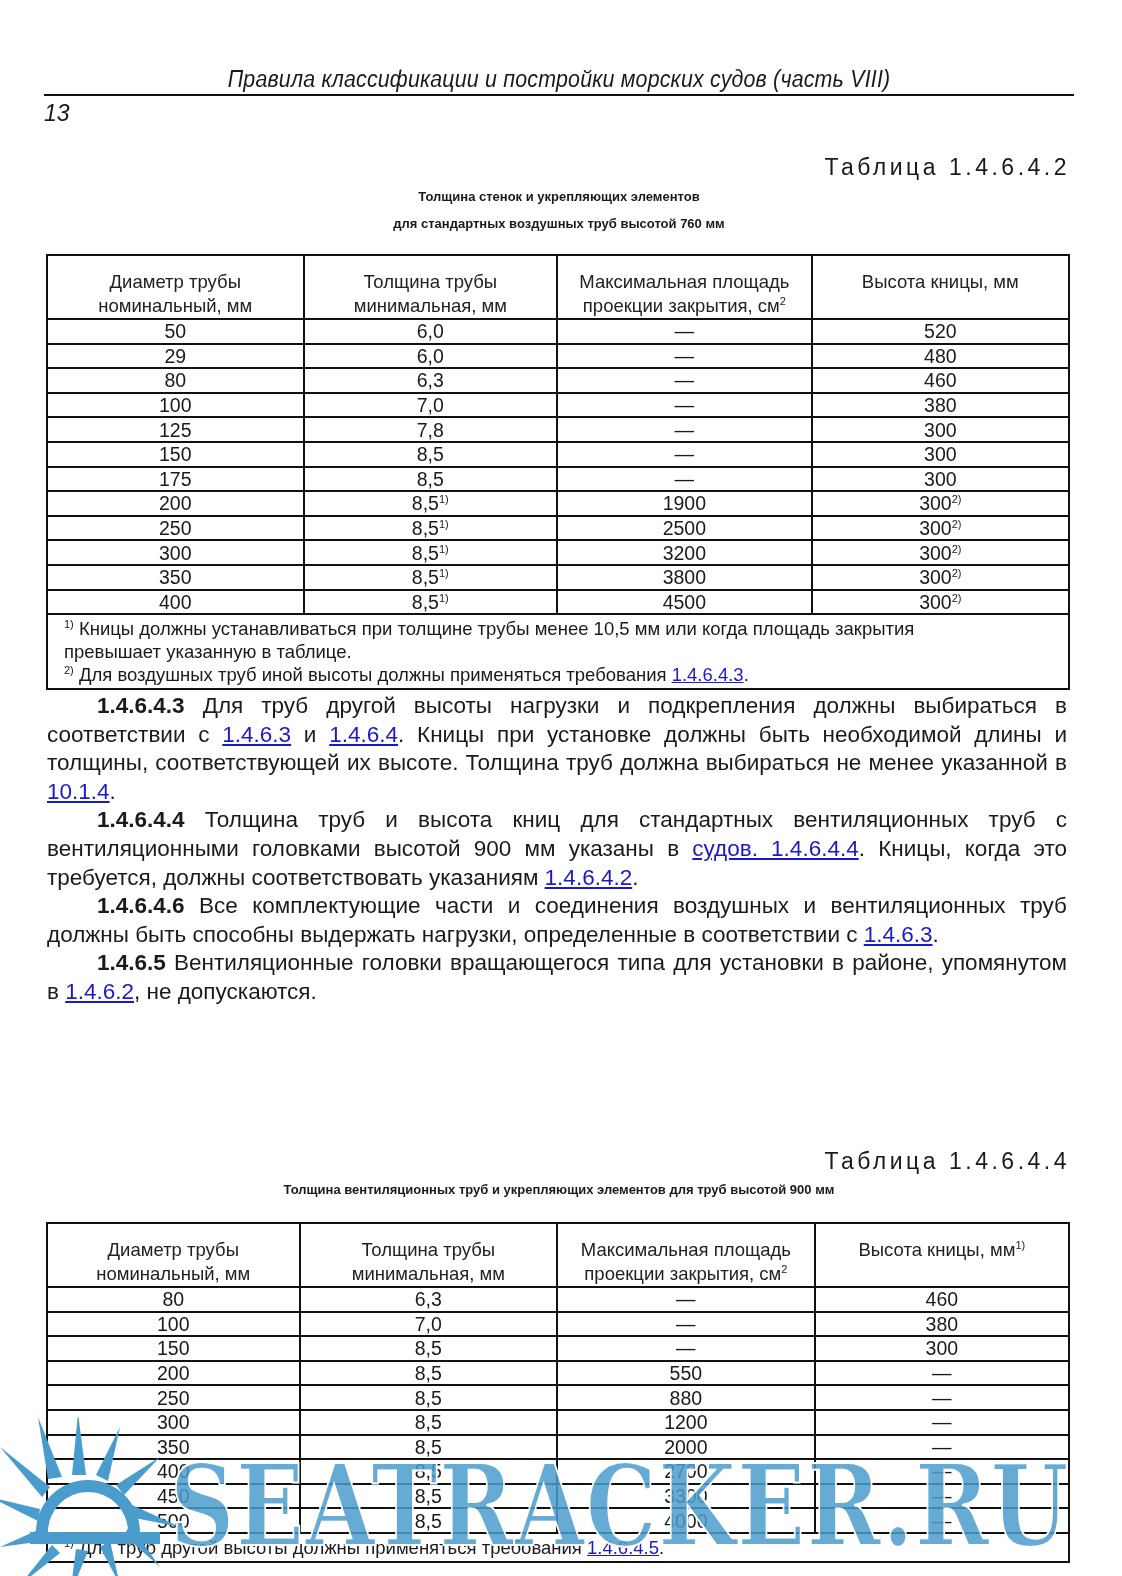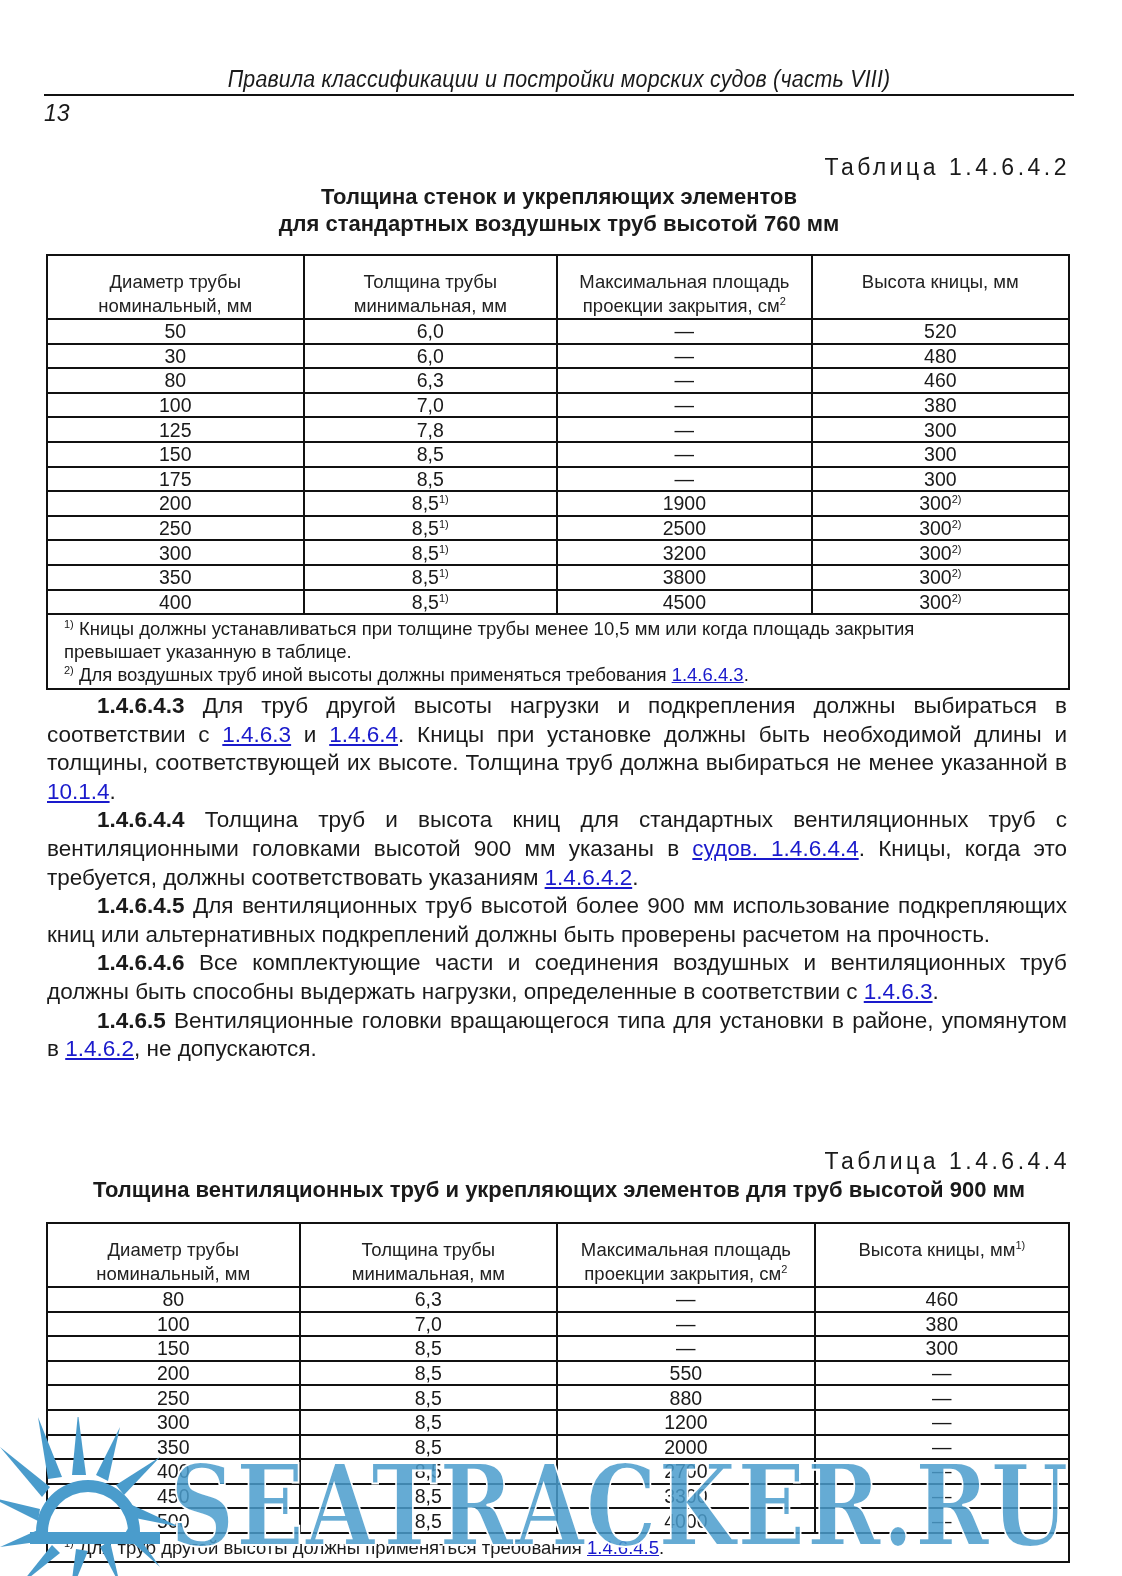--- a/index.html
+++ b/index.html
@@ -6,21 +6,21 @@
   body { width:1122px; height:1576px; position:relative; overflow:hidden;
          font-family:"Liberation Sans", "DejaVu Sans", sans-serif; color:#1a1a1a; }
   .page { position:absolute; left:0; top:12px; width:1122px; height:1576px;text-decoration:underline; }
 
   .running-header { position:absolute; left:44px; top:54px; width:1030px; text-align:center;
     font-style:italic; font-size:23px; letter-spacing:0.2px; transform:scaleX(0.93); transform-origin:center; }
   .header-rule { position:absolute; left:44px; top:82px; width:1030px; height:0; border-top:2px solid #111; }
   .page-number { position:absolute; left:44px; top:88px; width:1030px; font-style:italic; font-size:23px; }
 
   .table-label { position:absolute; right:52px; font-size:23px; letter-spacing:3.5px; }
-  .table-title { position:absolute; left:44px; width:1030px; text-align:center; font-weight:bold; font-size:22px; line-height:27px; }
+  .table-title { position:absolute; left:44px; width:1030px; text-align:center; font-weight:bold; font-size:13px; line-height:27px; }
 
   table.data { position:absolute; left:46px; width:1024px; border-collapse:collapse; font-size:19.5px; }
   table.data td, table.data th { border:2px solid #111; text-align:center; padding:0; font-weight:normal; }
   table.data th { font-size:18.5px; line-height:24px; vertical-align:top; padding-top:14px; color:#222; }
   table.data td { height:22.6px; line-height:22px; }
   table.data sup { font-size:11px; vertical-align:7px; line-height:0; }
   table.data td.note { text-align:left; padding:2px 8px 2px 8px; font-size:18.5px; line-height:23px; }
   .note-line { display:block;margin-left:8px; }
   .note-justify { text-align:justify; text-align-last:left; }
 
@@ -75,21 +75,21 @@
     </thead>
     <tbody id="t1-body">
 
     <tr>
           <td>50</td>
           <td><span>6,0</span><sup></sup></td>
           <td>—</td>
           <td><span>520</span><sup></sup></td>
         </tr>
         <tr>
-          <td>30</td>
+          <td>29</td>
           <td><span>6,0</span><sup></sup></td>
           <td>—</td>
           <td><span>480</span><sup></sup></td>
         </tr>
         <tr>
           <td>80</td>
           <td><span>6,3</span><sup></sup></td>
           <td>—</td>
           <td><span>460</span><sup></sup></td>
         </tr>
@@ -155,21 +155,20 @@
           <span class="note-line">превышает указанную в таблице.</span>
           <span class="note-line"><sup>2)</sup><span>  Для воздушных труб иной высоты должны применяться требования </span><a class="ref" href="#">1.4.6.4.3</a><span>.</span></span>
         </td>
       </tr>
     </tbody>
   </table>
 
   <div class="body-text" style="top:680px;">
     <p class="para"><b>1.4.6.4.3</b><span> Для труб другой высоты нагрузки и подкрепления должны выбираться в соответствии с </span><a class="ref" href="#">1.4.6.3</a><span> и </span><a class="ref" href="#">1.4.6.4</a><span>. Кницы при установке должны быть необходимой длины и толщины, соответствующей их высоте. Толщина труб должна выбираться не менее указанной в </span><a class="ref" href="#">10.1.4</a><span>.</span></p>
     <p class="para"><b>1.4.6.4.4</b><span> Толщина труб и высота книц для стандартных вентиляционных труб с вентиляционными головками высотой 900 мм указаны в </span><a class="ref" href="#">судов. 1.4.6.4.4</a><span>. Кницы, когда это требуется, должны соответствовать указаниям </span><a class="ref" href="#">1.4.6.4.2</a><span>.</span></p>
-    <p class="para"><b>1.4.6.4.5</b><span> Для вентиляционных труб высотой более 900 мм использование подкрепляющих книц или альтернативных подкреплений должны быть проверены расчетом на прочность.</span></p>
     <p class="para"><b>1.4.6.4.6</b><span> Все комплектующие части и соединения воздушных и вентиляционных труб должны быть способны выдержать нагрузки, определенные в соответствии с </span><a class="ref" href="#">1.4.6.3</a><span>.</span></p>
     <p class="para"><b>1.4.6.5</b><span> Вентиляционные головки вращающегося типа для установки в районе, упомянутом в </span><a class="ref" href="#">1.4.6.2</a><span>, не допускаются.</span></p>
   </div>
 
   <div class="table-label" style="top:1136px;">Таблица 1.4.6.4.4</div>
   <div class="table-title" style="top:1164px;">Толщина вентиляционных труб и укрепляющих элементов для труб высотой 900 мм</div>
 
   <table class="data" style="top:1210px;">
     <colgroup>
         <col style="width:253px">

